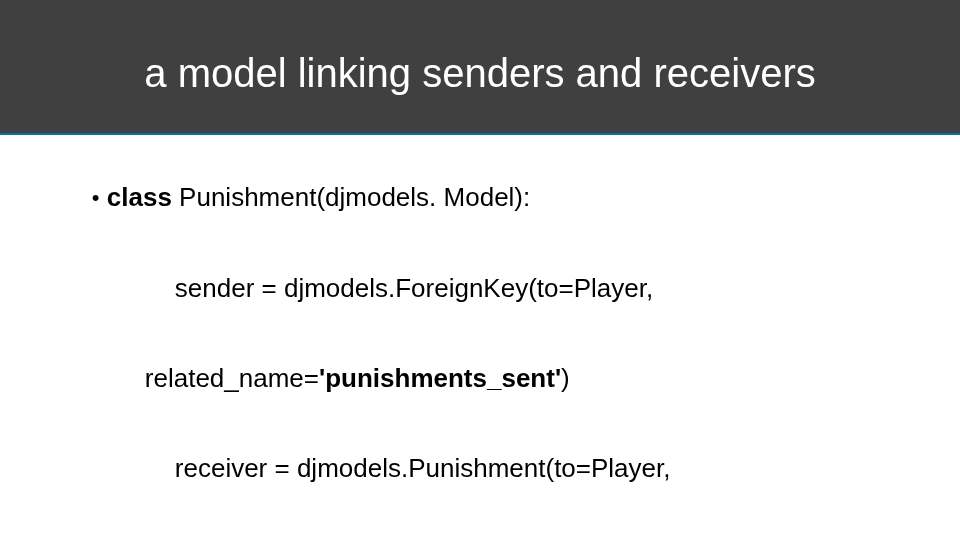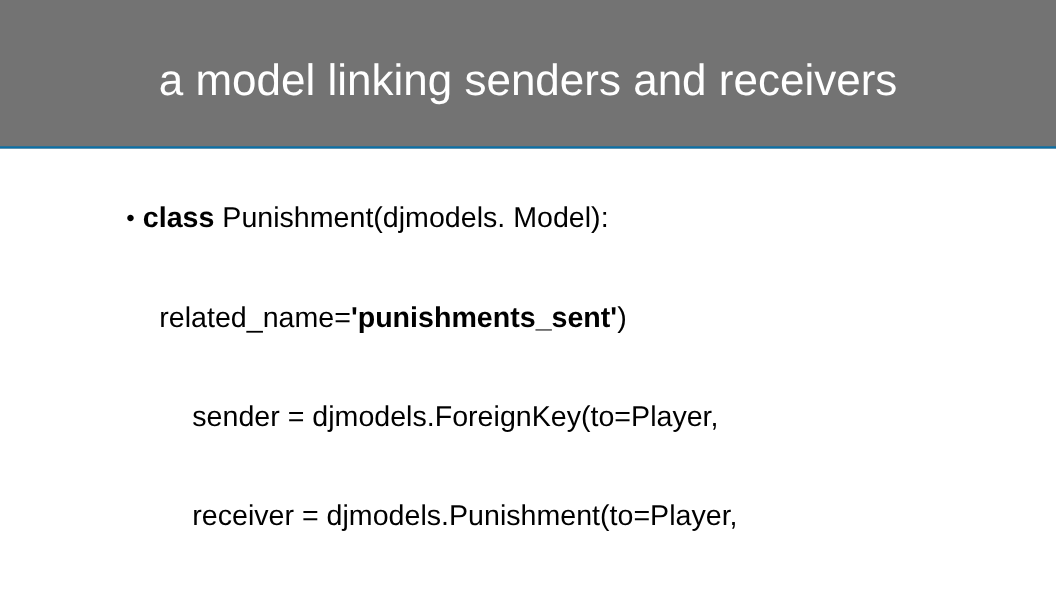--- a/index.html
+++ b/index.html
@@ -12,21 +12,21 @@
     width: 960px;
     height: 540px;
     background: #ffffff;
     overflow: hidden;
     font-family: "Liberation Sans", sans-serif;
   }
   .title-bar {
     box-sizing: border-box;
     width: 960px;
     height: 135px;
-    background: #737373;
+    background: #404040;
     border-bottom: 2px solid #0a6fa6;
     display: flex;
     align-items: center;
     justify-content: center;
     padding-top: 13px;
   }
   .slide-title {
     margin: 0;
     color: #ffffff;
     font-size: 40px;
@@ -36,21 +36,21 @@
   }
   .body-area {
     padding-top: 17px;
     color: #000000;
     font-size: 26px;
     line-height: 30px;
   }
   .line {
     white-space: pre;
   }
-  .ind-bullet { padding-left: 57px; }
+  .ind-bullet { padding-left: 34px; }
   .ind-code   { padding-left: 117px; }
   .ind-wrap   { padding-left: 87px; }
   .bullet {
     display: inline-block;
     width: 15px;
     font-size: 22px;
     vertical-align: 1px;
   }
   .b { font-weight: 700; }
 </style>
@@ -63,26 +63,26 @@
     <h1 class="slide-title">a model linking senders and receivers</h1>
   </header>
 
   <main class="body-area">
     <div>
 
       <div class="line ind-bullet">
         <span class="bullet">•</span><span class="b">class</span><span> Punishment(djmodels. Model):</span>
       </div>
 
+      <div class="line ind-code">
+        <span>sender = djmodels.ForeignKey(to=Player,</span>
+      </div>
+
       <div class="line ind-wrap">
         <span>related_name=</span><span class="b">'punishments_sent'</span><span>)</span>
-      </div>
-
-      <div class="line ind-code">
-        <span>sender = djmodels.ForeignKey(to=Player,</span>
       </div>
 
       <div class="line ind-code">
         <span>receiver = djmodels.Punishment(to=Player,</span>
       </div>
 
       <div class="line ind-wrap">
         
       </div>
 

